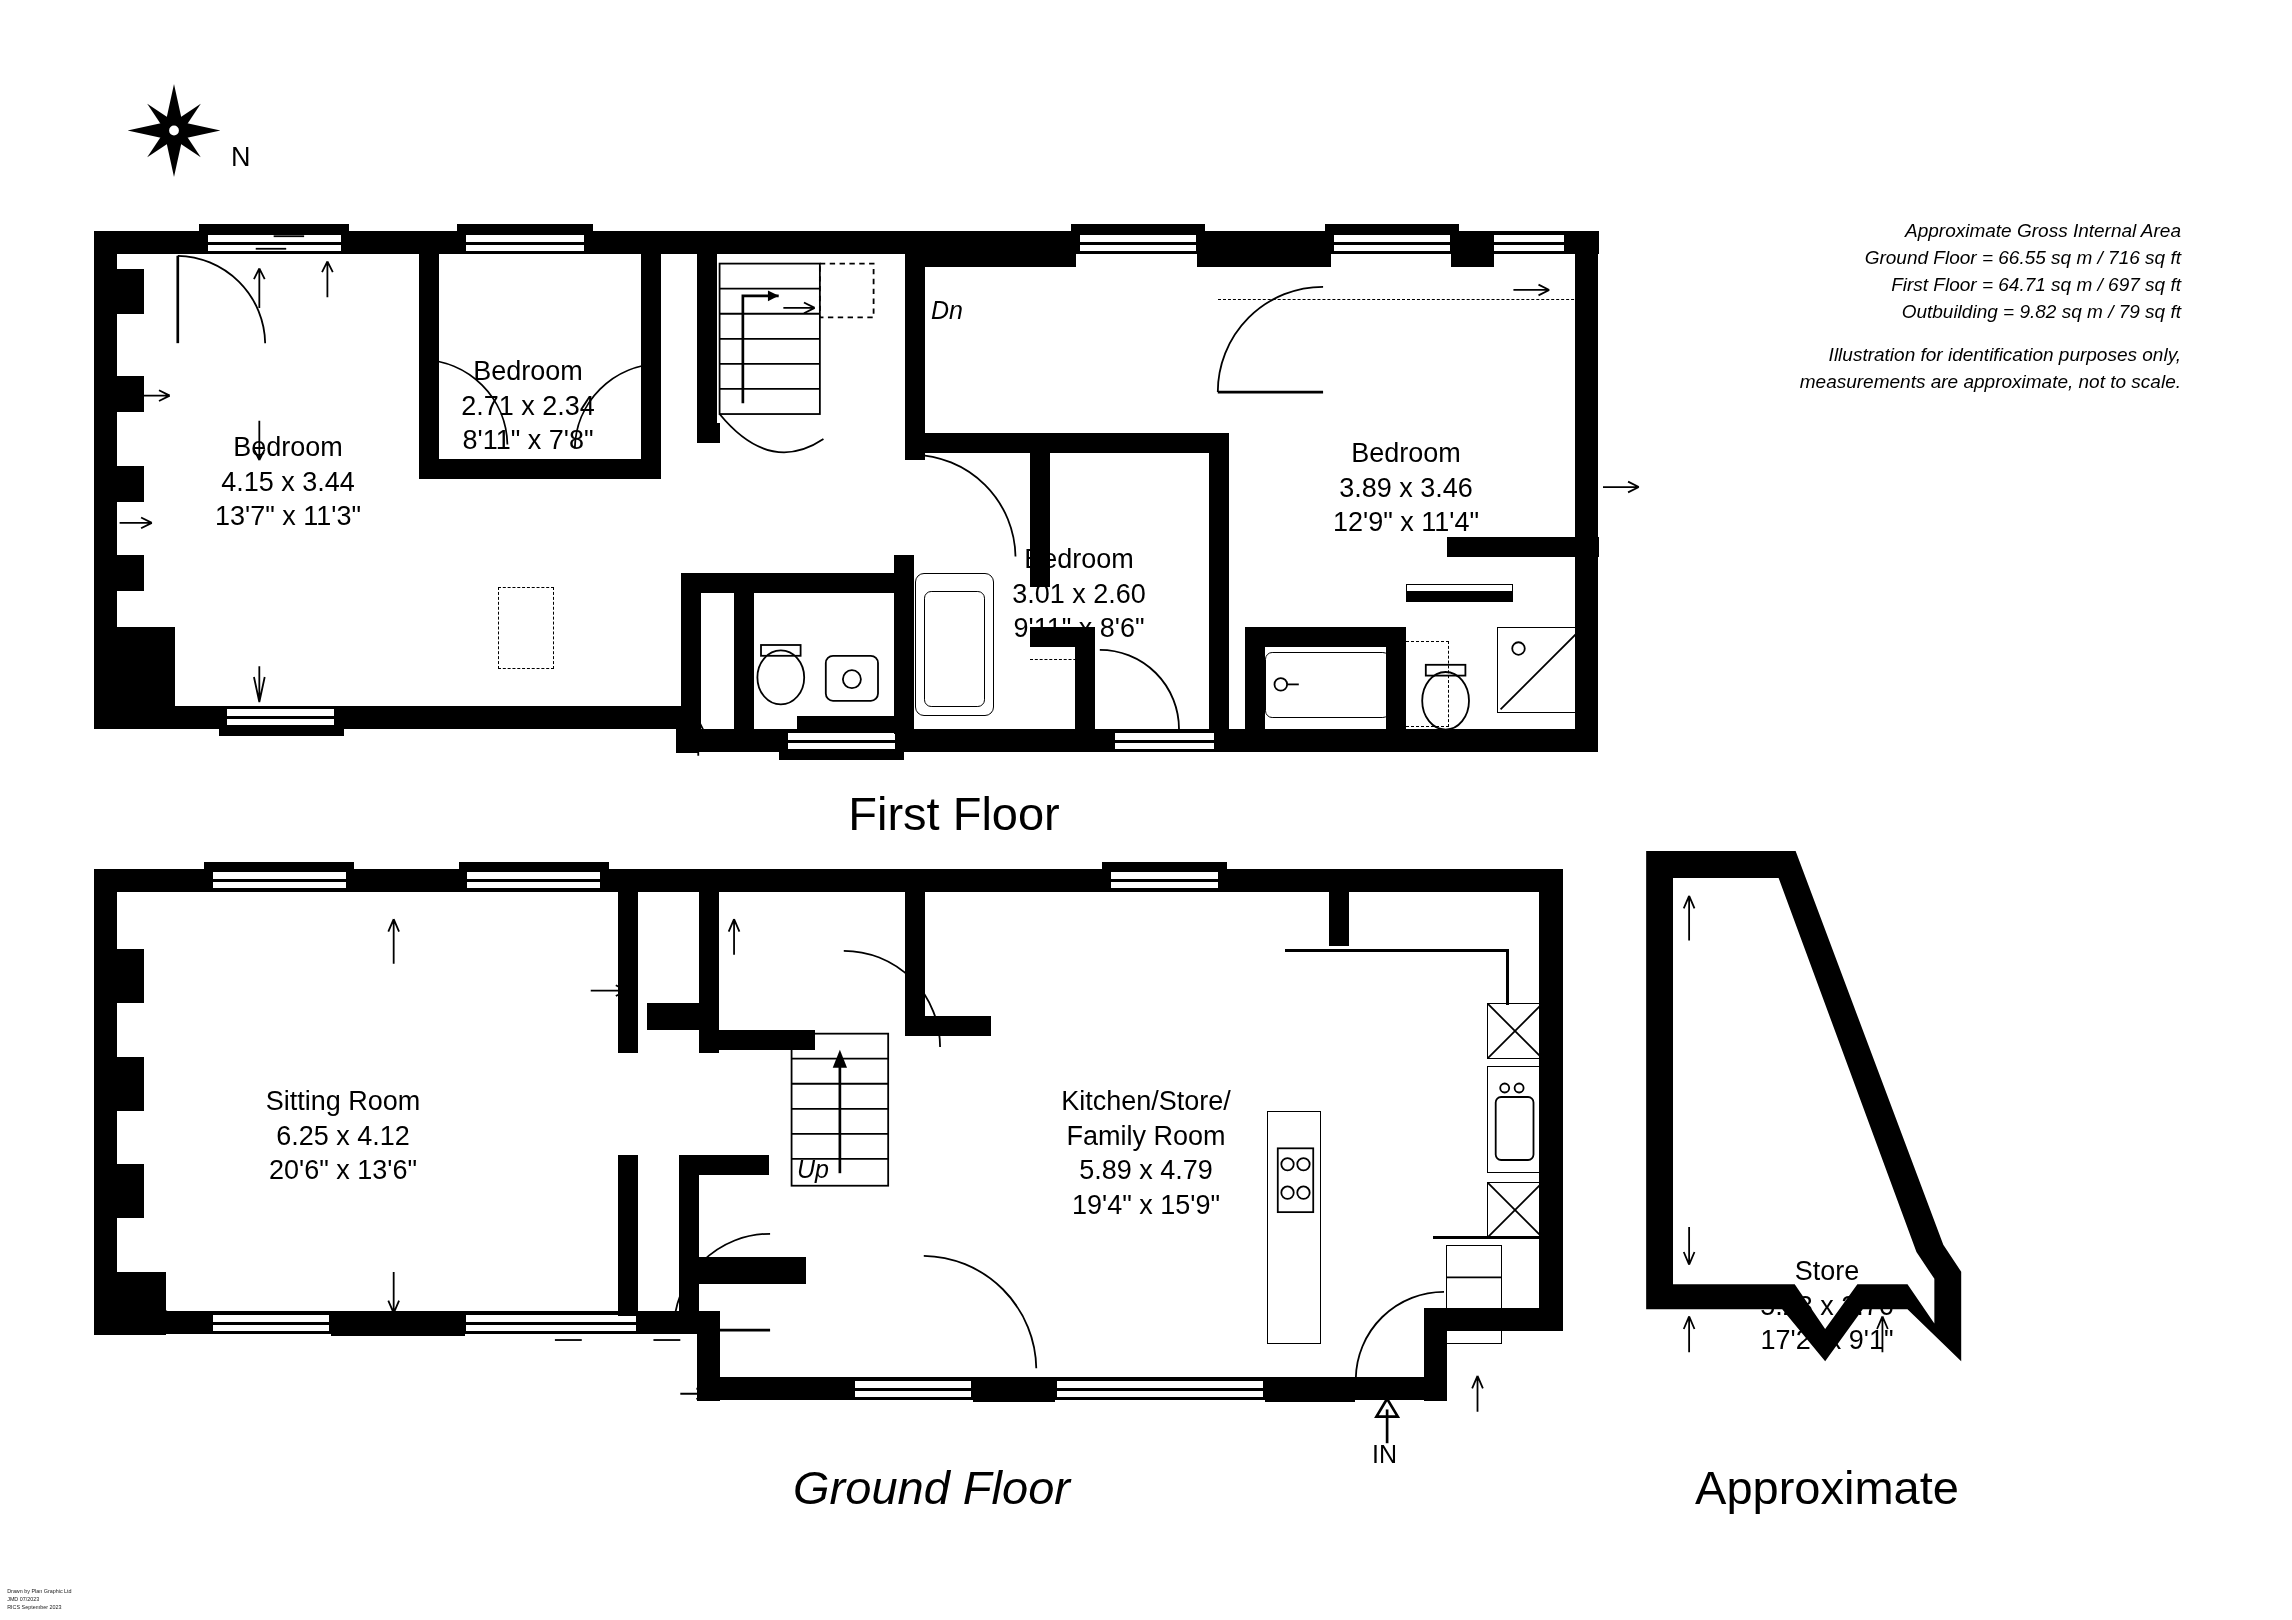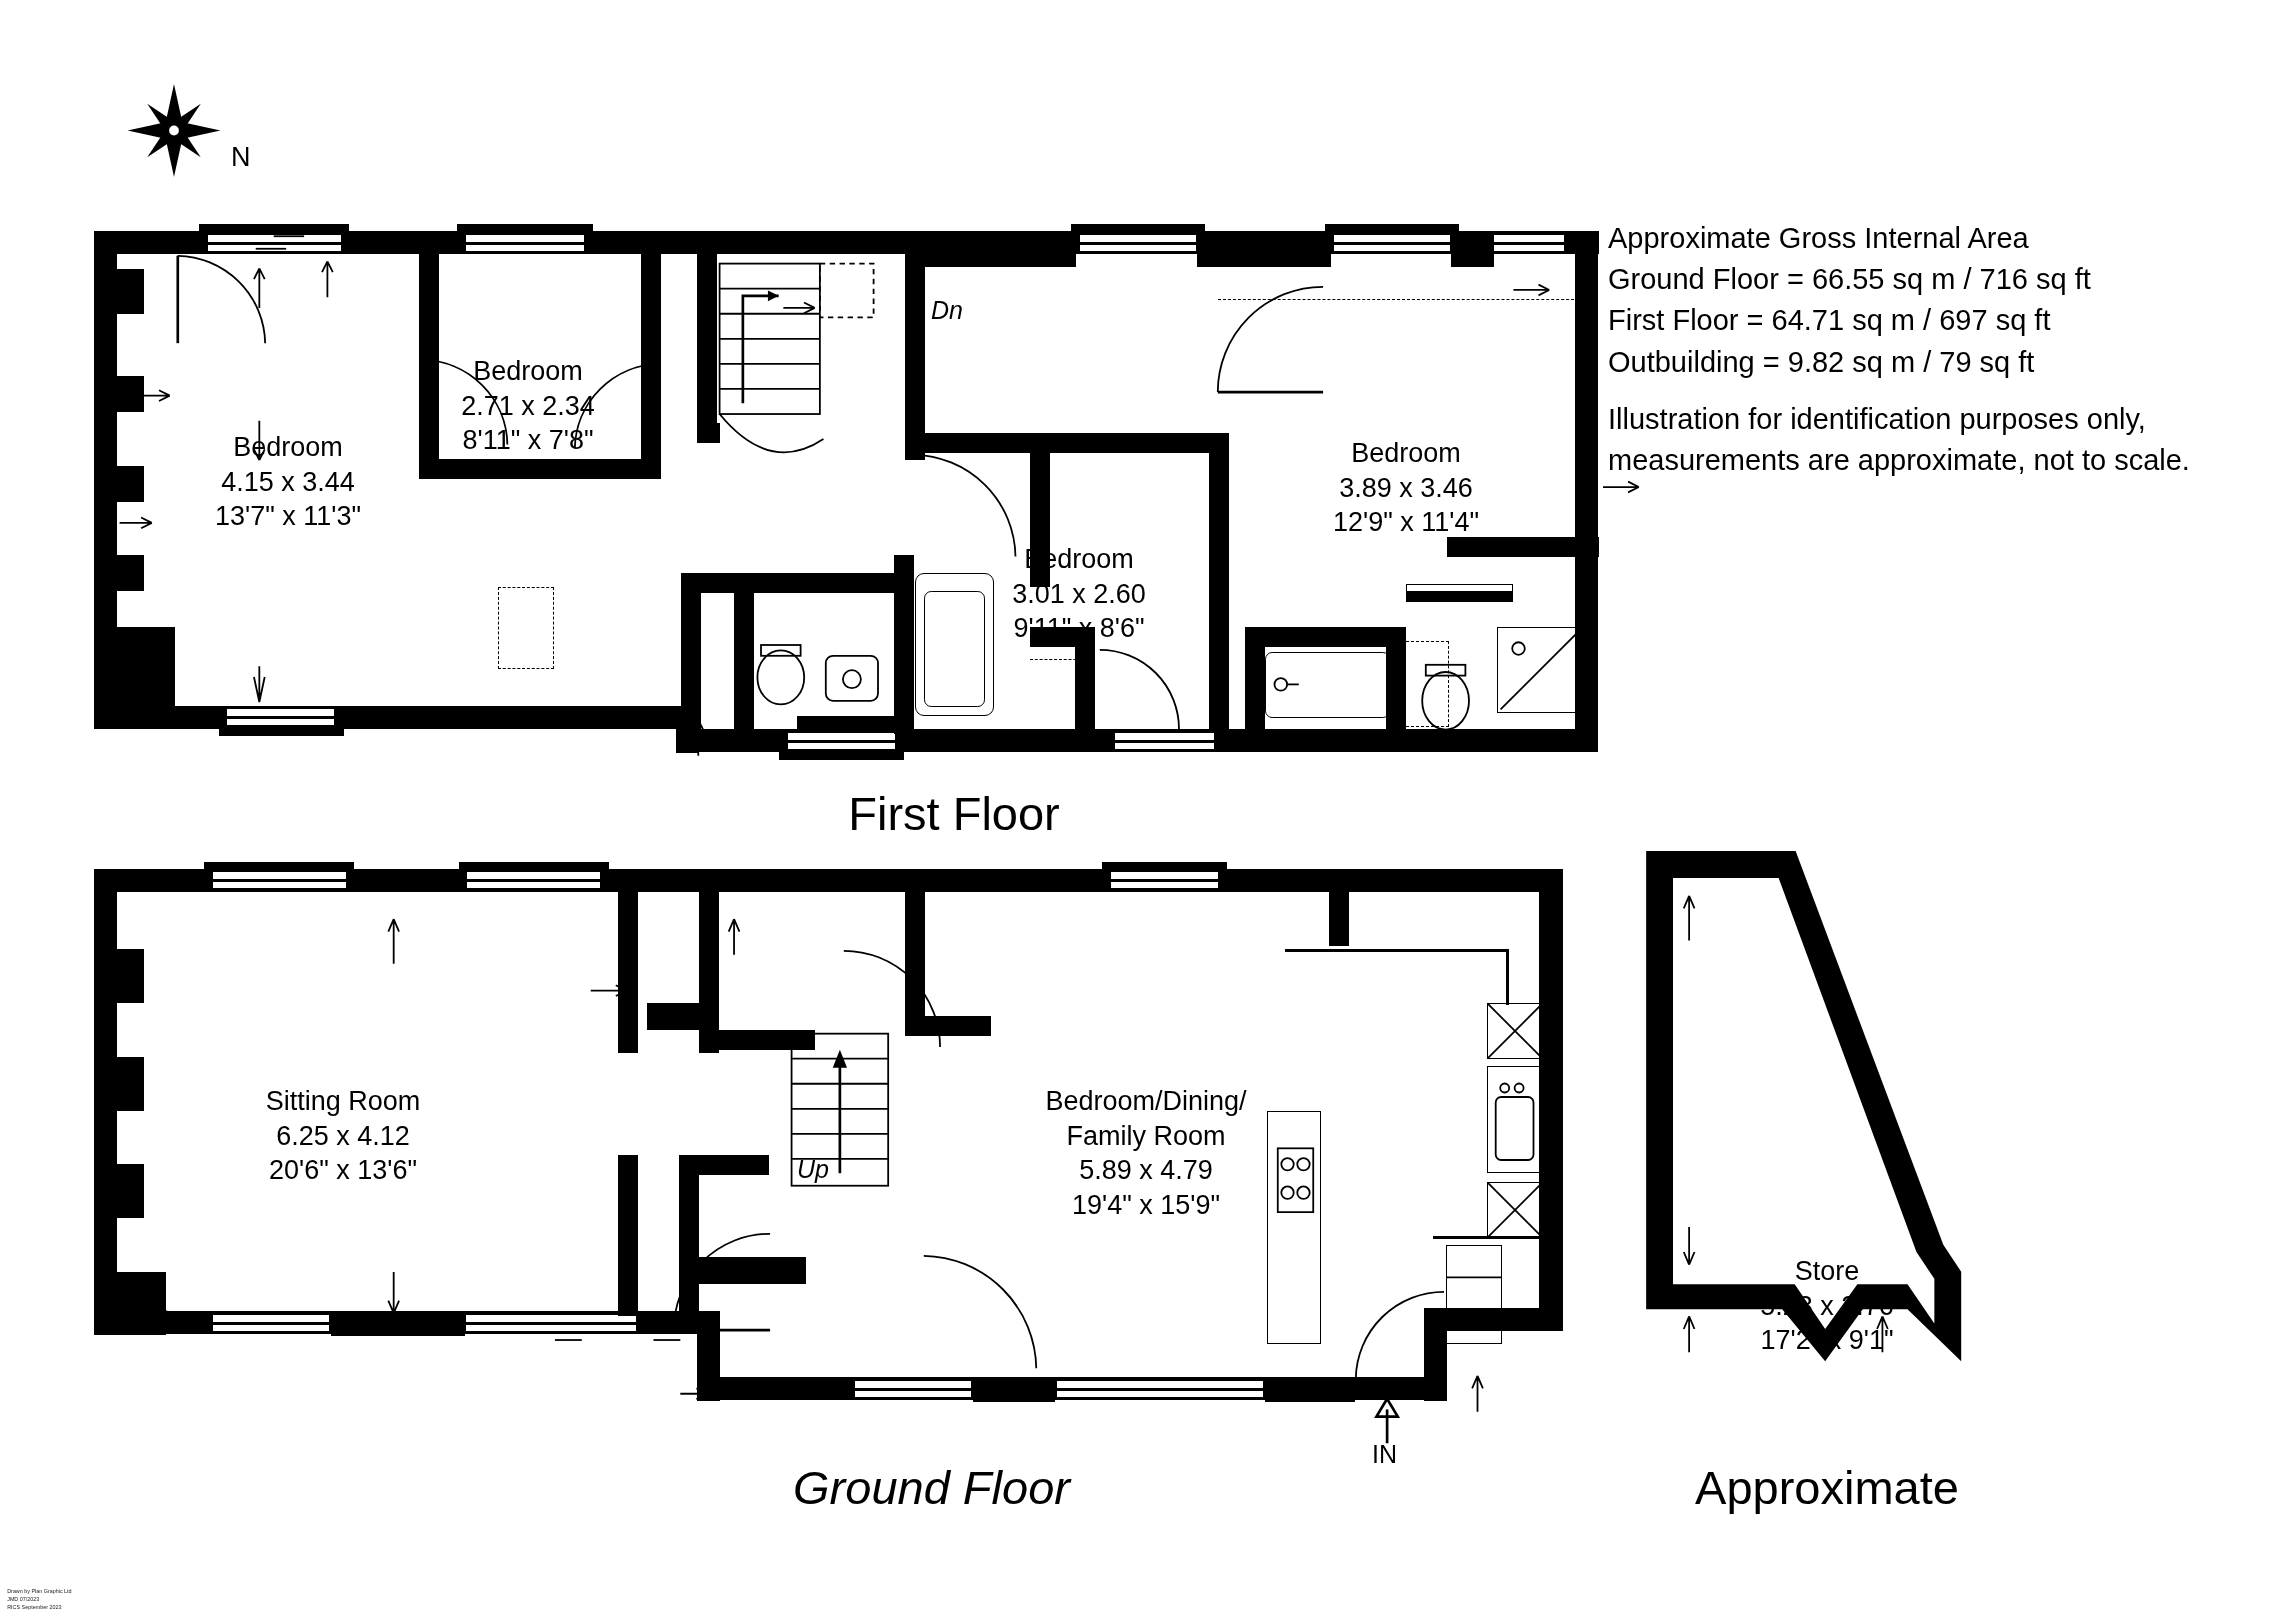--- a/index.html
+++ b/index.html
@@ -32,24 +32,25 @@
 
   .floor-title {
     position: absolute;
     font-size: 47px;
     text-align: center;
     white-space: nowrap;
   }
 
   .info {
     position: absolute;
-    text-align: left;
-    font-size: 29px;
+    text-align: right;
+    font-size: 19px;
     line-height: 1.42;
     white-space: nowrap;
+    font-style: italic;
   }
   .info .l { display: block; }
   .info .gap { display: block; height: 16px; }
 
   .north-letter {
     position: absolute;
     font-size: 27px;
   }
 
   .updn {
@@ -448,21 +449,21 @@
       </g>
     </svg>
 
     <div class="room-label" style="left:173px; top:1084px; width:340px;">
       <span class="l">Sitting Room</span>
       <span class="l">6.25 x 4.12</span>
       <span class="l">20'6" x 13'6"</span>
     </div>
 
     <div class="room-label" style="left:976px; top:1084px; width:340px;">
-      <span class="l">Bedroom/Dining/</span>
+      <span class="l">Kitchen/Store/</span>
       <span class="l">Family Room</span>
       <span class="l">5.89 x 4.79</span>
       <span class="l">19'4" x 15'9"</span>
     </div>
 
     <div class="floor-title" style="left:663px; top:1460px; width:537px;font-style:italic;">Ground Floor</div>
   </div>
 
   <div class="abs" style="left:0px; top:0px;">
     <svg class="ov" style="left:1639px; top:851px;" width="358" height="555" viewBox="0 0 400 620">

